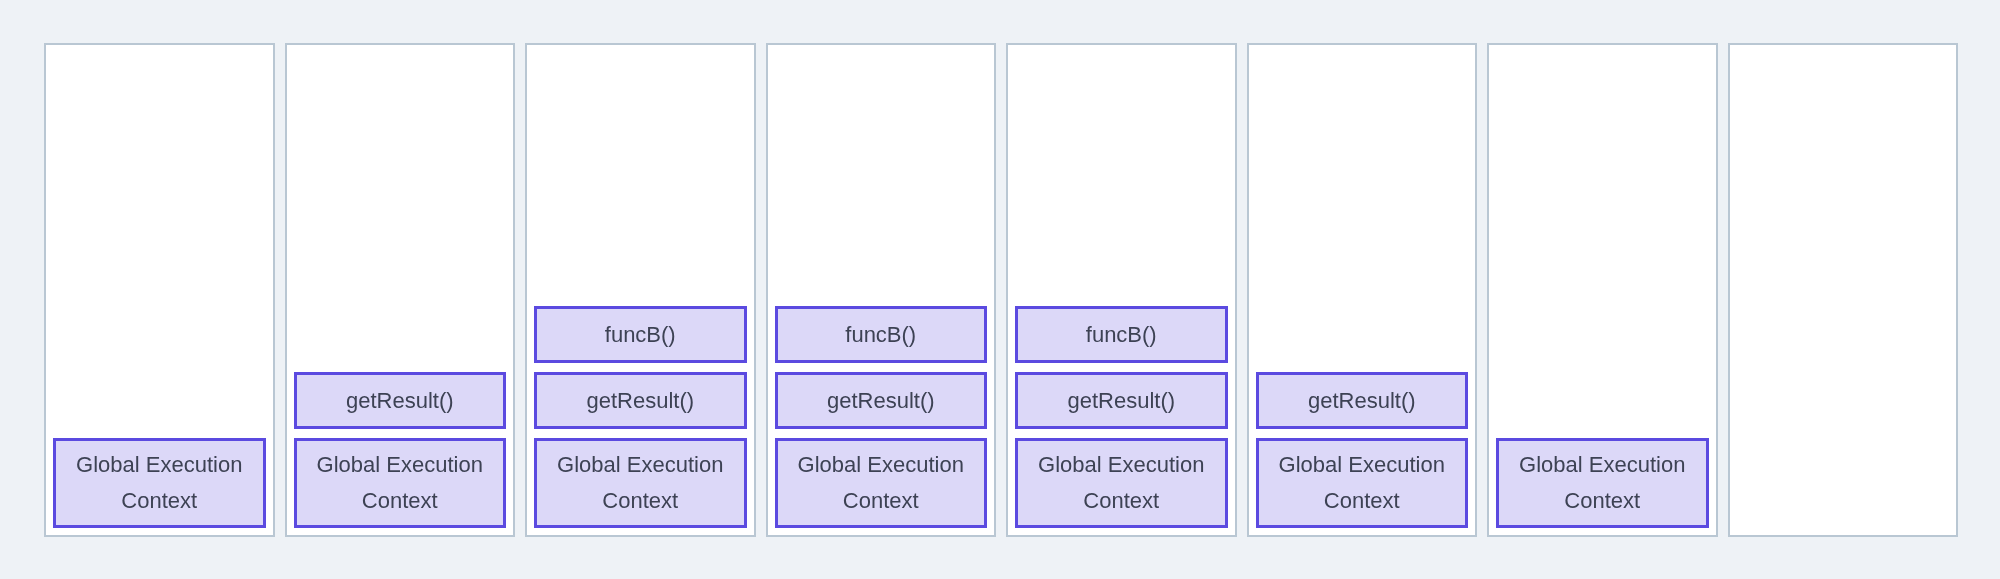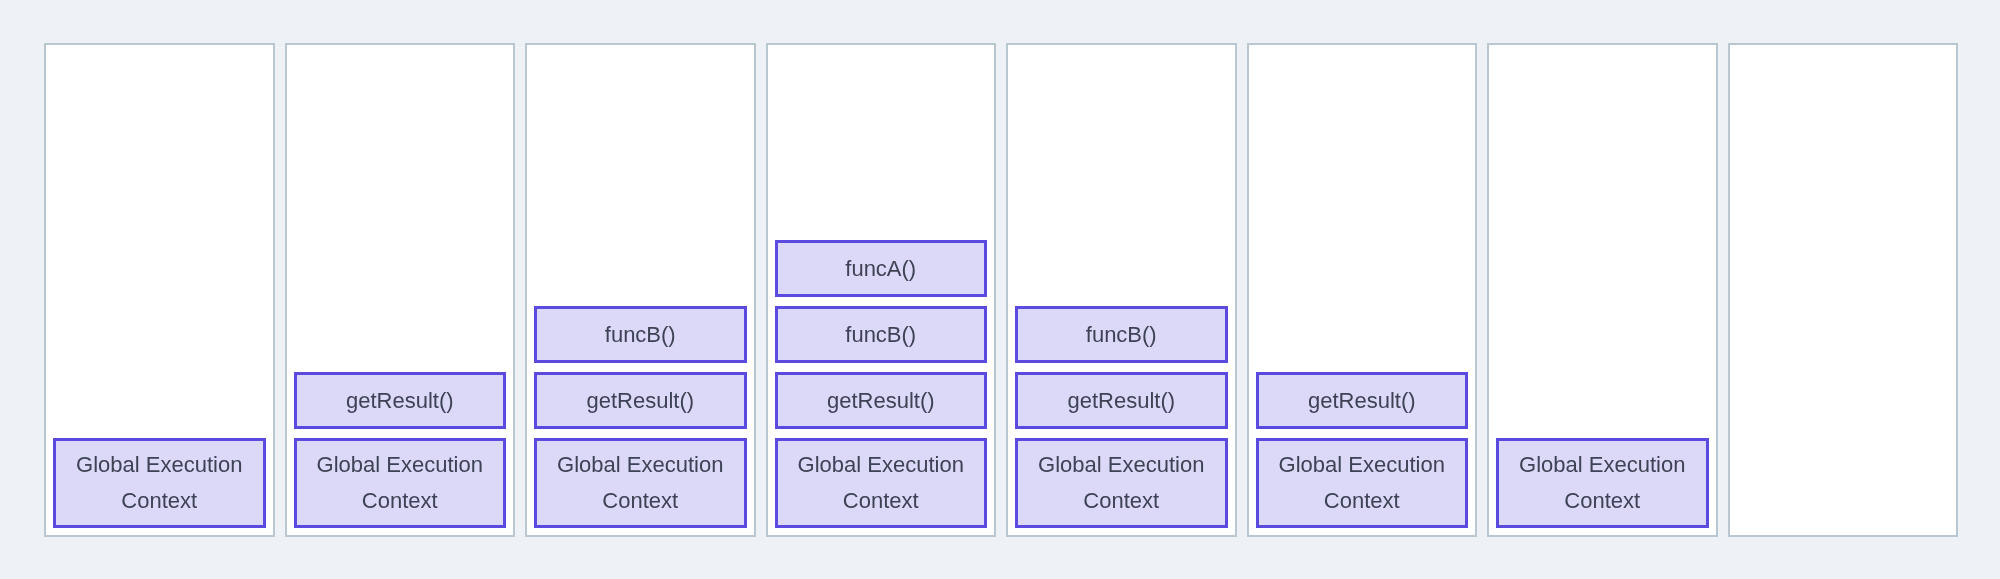--- a/index.html
+++ b/index.html
@@ -85,23 +85,20 @@
     <span>getResult()</span>
   </div>
         <div class="frame">
     <span>Global Execution Context</span>
   </div>
       </div>
   </div>
     <div class="stack">
     <div class="frames">
         <div class="frame">
-    <span>funcA()</span>
-  </div>
-        <div class="frame">
     <span>funcB()</span>
   </div>
         <div class="frame">
     <span>getResult()</span>
   </div>
         <div class="frame">
     <span>Global Execution Context</span>
   </div>
       </div>
   </div>

